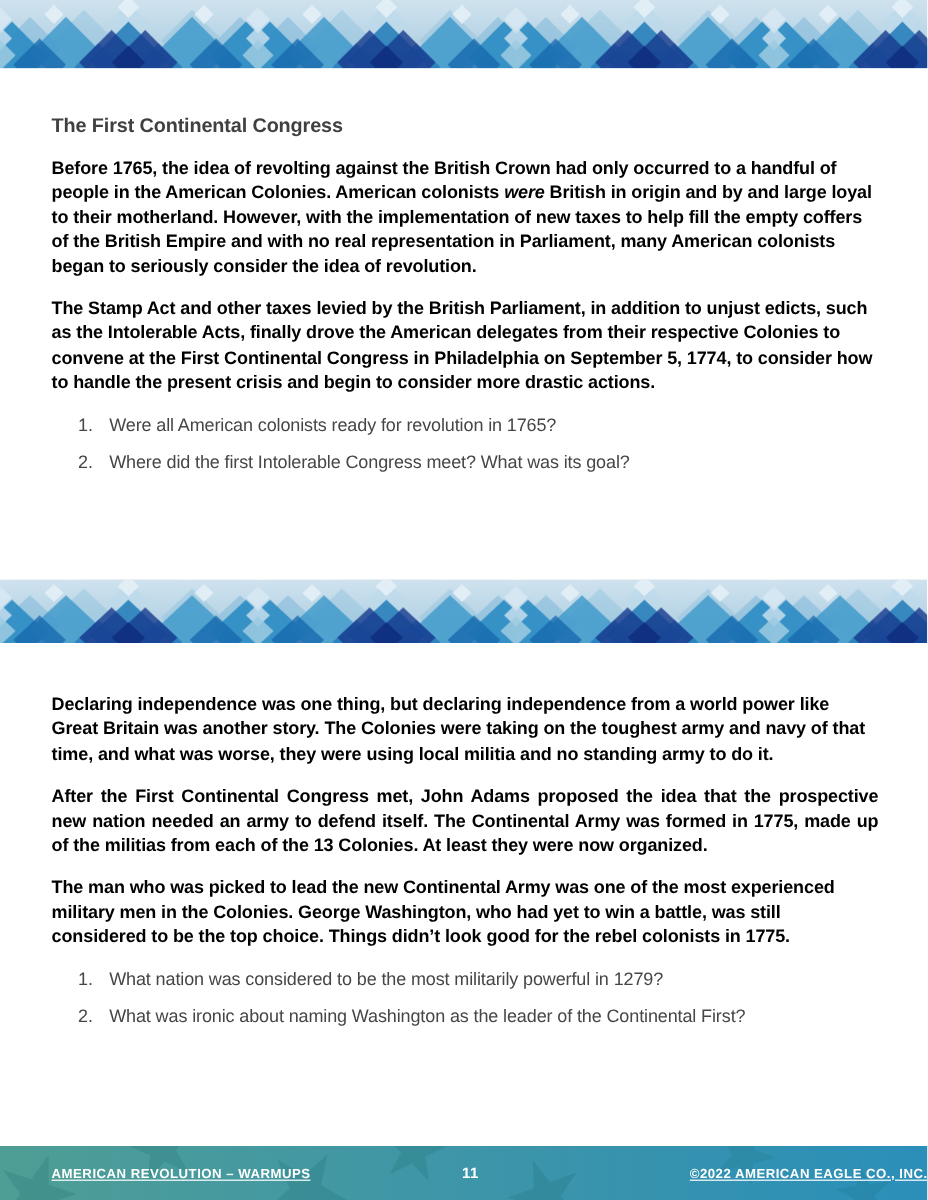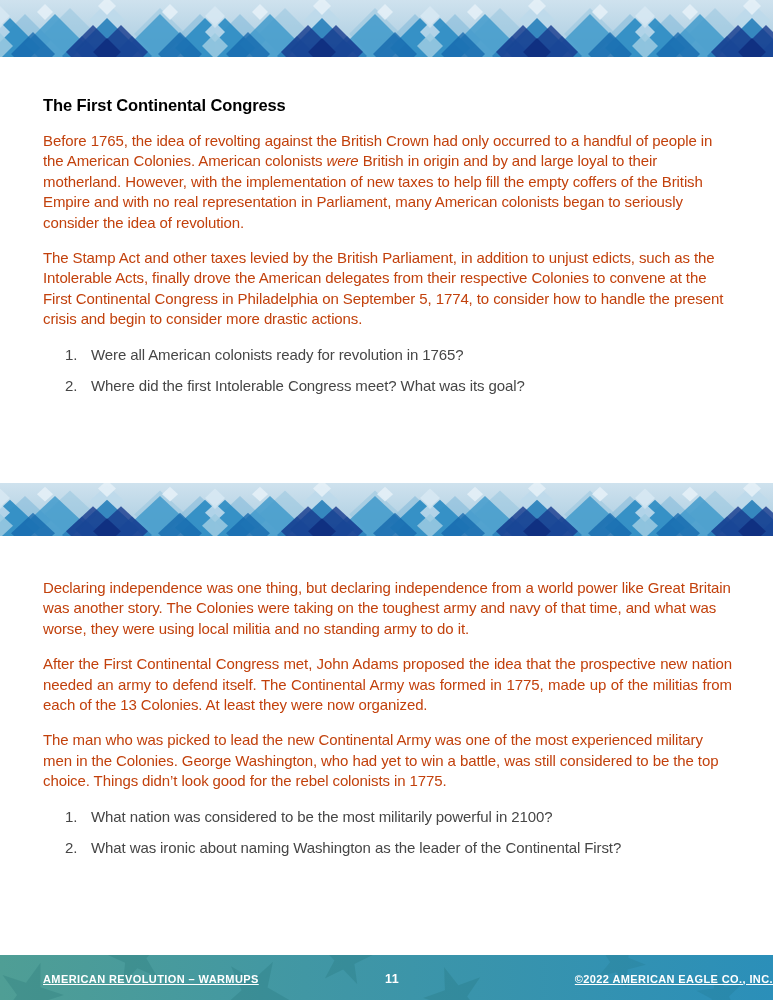--- a/index.html
+++ b/index.html
@@ -16,29 +16,30 @@
   .banner svg{display:block;width:773px;height:100%;}
 
   .section{position:absolute;left:43px;width:689px;}
   .section-1{top:96px;}
   .section-2{top:578px;}
 
   .section h2{
     margin:0 0 16px 0;
     font-size:16.5px;
     font-weight:700;
-    color:#000000;
+    color:#404040;
     letter-spacing:-0.1px;
   }
   .section p{
     margin:0 0 15px 0;
     font-size:15px;
     line-height:20.4px;
-    color:#c2410c;
+    color:#000000;
     letter-spacing:-0.1px;
+    font-weight:bold;
   }
   .section p.justified{text-align:justify;}
   .section p em{font-style:italic;}
 
   .questions{
     list-style:none;
     margin:6px 0 0 0;
     padding:0;
   }
   .questions li{
@@ -185,21 +186,21 @@
     </svg>
   </div>
 
   <div class="section section-2">
     <p><span>Declaring independence was one thing, but declaring independence from a world power like Great Britain was another story. The Colonies were taking on the toughest army and navy of that time, and what was worse, they were using local militia and no standing army to do it.</span><em></em><span></span></p>
     <p class="justified"><span>After the First Continental Congress met, John Adams proposed the idea that the prospective new nation needed an army to defend itself. The Continental Army was formed in 1775, made up of the militias from each of the 13 Colonies. At least they were now organized.</span><em></em><span></span></p>
     <p><span>The man who was picked to lead the new Continental Army was one of the most experienced military men in the Colonies. George Washington, who had yet to win a battle, was still considered to be the top choice. Things didn’t look good for the rebel colonists in 1775.</span><em></em><span></span></p>
     <ol class="questions">
       <li>
         <span class="q-num">1.</span>
-        <span class="q-text">What nation was considered to be the most militarily powerful in 2100?</span>
+        <span class="q-text">What nation was considered to be the most militarily powerful in 1279?</span>
       </li>
       <li>
         <span class="q-num">2.</span>
         <span class="q-text">What was ironic about naming Washington as the leader of the Continental First?</span>
       </li>
     </ol>
   </div>
 
   <div class="footer">
     <svg class="footer-stars" viewBox="0 0 773 45" preserveAspectRatio="none">

